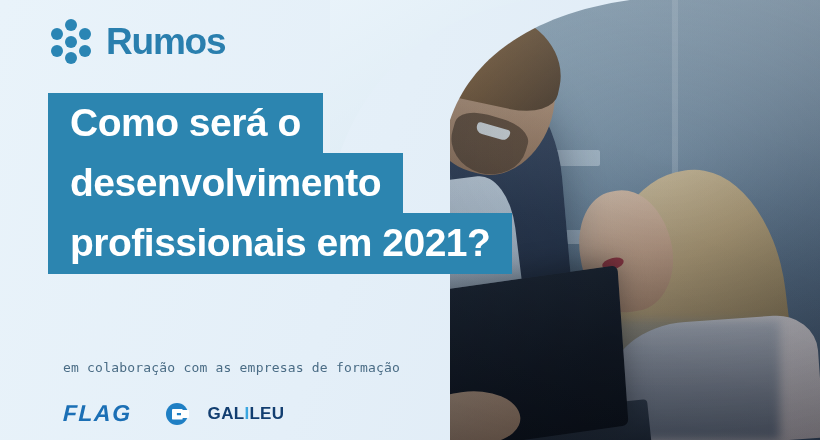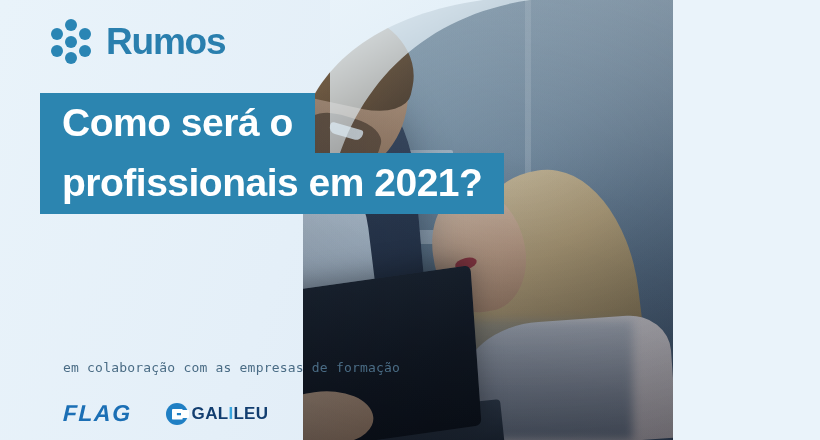--- a/index.html
+++ b/index.html
@@ -7,21 +7,21 @@
   body {
     font-family:"Liberation Sans", sans-serif;
     background:#eaf3fa;
     overflow:hidden;
     position:relative;
   }
 
   
   #banner {
     position:relative;
-    width:673px; height:440px;
+    width:820px; height:440px;
     overflow:hidden;
     background:linear-gradient(110deg,#e9f3fa 0%,#e4eff8 45%,#dde9f4 100%);
   }
 
   
   .photo-wrap{
     position:absolute; top:0; right:0;
     width:520px; height:440px;
     overflow:hidden;
     -webkit-clip-path:path("M 150 440 L 150 120 C 170 60 230 14 330 0 L 520 0 L 520 440 Z");
@@ -192,21 +192,21 @@
   .d4{ left:3px;  top:27px; }
   .d5{ left:31px; top:27px; }
   .d6{ left:17px; top:34px; }
   .logo-text{
     font-size:37px; font-weight:bold; color:#2a7fae;
     letter-spacing:-1.2px; line-height:1;
   }
 
   
   .headline{
-    position:absolute; left:40px; top:94px;
+    position:absolute; left:48px; top:94px;
     display:flex; flex-direction:column; align-items:flex-start;
   }
   .hl-line{
     background:#2c85b0;
     color:#ffffff;
     font-size:39px;
     font-weight:bold;
     line-height:1;
     letter-spacing:-.5px;
     padding:10px 22px 12px 22px;
@@ -227,21 +227,21 @@
   
   .partners{
     position:absolute; left:63px; top:400px;
     display:flex; align-items:center; gap:34px;
   }
   .flag-logo{
     font-size:23px; font-weight:bold; color:#1b6fb5;
     font-style:italic; letter-spacing:1.5px;
     transform:skewX(-2deg);
   }
-  .galileu{ display:flex; align-items:center; gap:4px; }
+  .galileu{ display:flex; align-items:center; gap:20px; }
   .galileu-mark{
     position:relative; width:22px; height:22px; border-radius:50%;
     background:#1f7fc4; flex:none;
   }
   .galileu-mark::after{
     content:""; position:absolute; left:6px; top:6px;
     width:11px; height:11px;
     background:#ffffff;
     clip-path:polygon(0 0,100% 0,100% 42%,48% 42%,48% 62%,100% 62%,100% 100%,0 100%);
     border-radius:1px;
@@ -304,20 +304,21 @@
       <i class="d3"></i>
         <i class="d4"></i>
         <i class="d5"></i>
         <i class="d6"></i>
     </div>
     <div class="logo-text">Rumos</div>
   </div>
 
   <div class="headline">
     <div class="hl-line">Como será o</div>
+    <div class="hl-line">desenvolvimento</div>
     <div class="hl-line">profissionais em 2021?</div>
   </div>
 
   <div class="collab">
     <div>em colaboração com as empresas de formação</div>
   </div>
 
   <div class="partners">
     <div class="flag-logo">FLAG</div>
     <div class="galileu">

